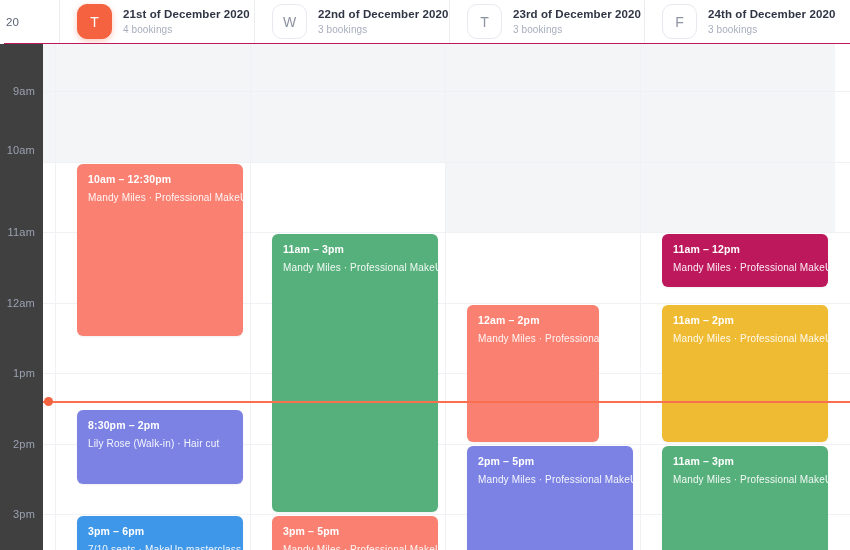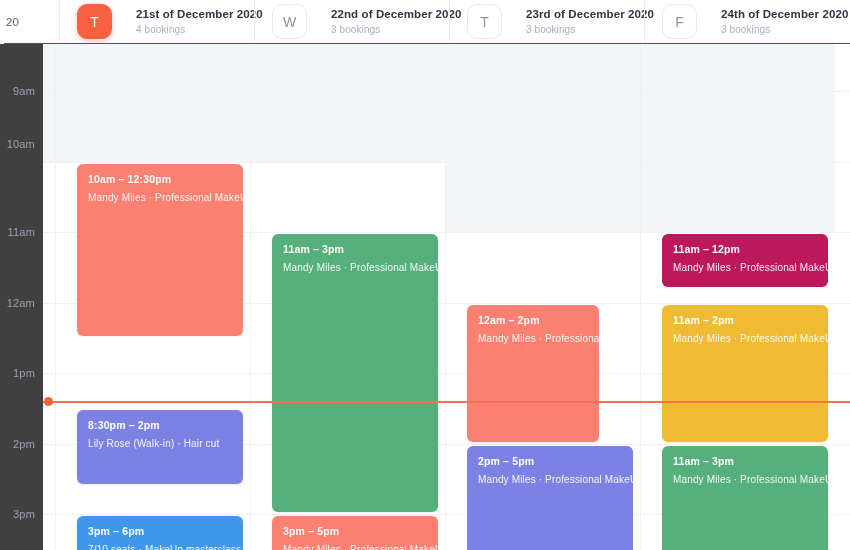--- a/index.html
+++ b/index.html
@@ -38,21 +38,21 @@
     width:33px;height:33px;border-radius:10px;
     display:flex;align-items:center;justify-content:center;
     font-size:14px;color:#8d93a3;font-weight:400;
     border:1px solid #e7e9ef;background:#fff;
     flex:0 0 auto;
   }
   .daychip.active{
     background:#f4623f;border-color:#f4623f;color:#fff;
     box-shadow:0 2px 6px rgba(244,98,63,.35);
   }
-  .day-meta{margin-left:24px;line-height:1.15;}
+  .day-meta{margin-left:11px;line-height:1.15;}
   .day-date{font-size:11.5px;font-weight:700;color:#2f3545;letter-spacing:.1px;white-space:nowrap;}
   .day-count{font-size:10px;color:#a8aebd;margin-top:3px;letter-spacing:.1px;white-space:nowrap;}
 
   
   .body{position:absolute;left:0;top:44px;width:850px;height:506px;overflow:hidden;}
   .gutter{
     position:absolute;left:0;top:0;width:43px;height:506px;background:#404040;z-index:6;
   }
   .hour-label{
     position:absolute;right:8px;transform:translateY(-50%);
@@ -122,21 +122,21 @@
           </div>
         </div>
       </div>
   </div>
 
   <div class="body">
 
     <div class="gutter">
       <div id="hourLabels">
           <div class="hour-label" style="top: 47px;">9am</div>
-          <div class="hour-label" style="top: 100px; text-align: center;">10am</div>
+          <div class="hour-label" style="top: 106px; text-align: center;">10am</div>
           <div class="hour-label" style="top: 188px;">11am</div>
           <div class="hour-label" style="top: 258.5px;">12am</div>
           <div class="hour-label" style="top: 329px;">1pm</div>
           <div class="hour-label" style="top: 399.5px;">2pm</div>
           <div class="hour-label" style="top: 470px;">3pm</div>
         </div>
     </div>
 
     <div class="grid">
       <div id="gridCols">

